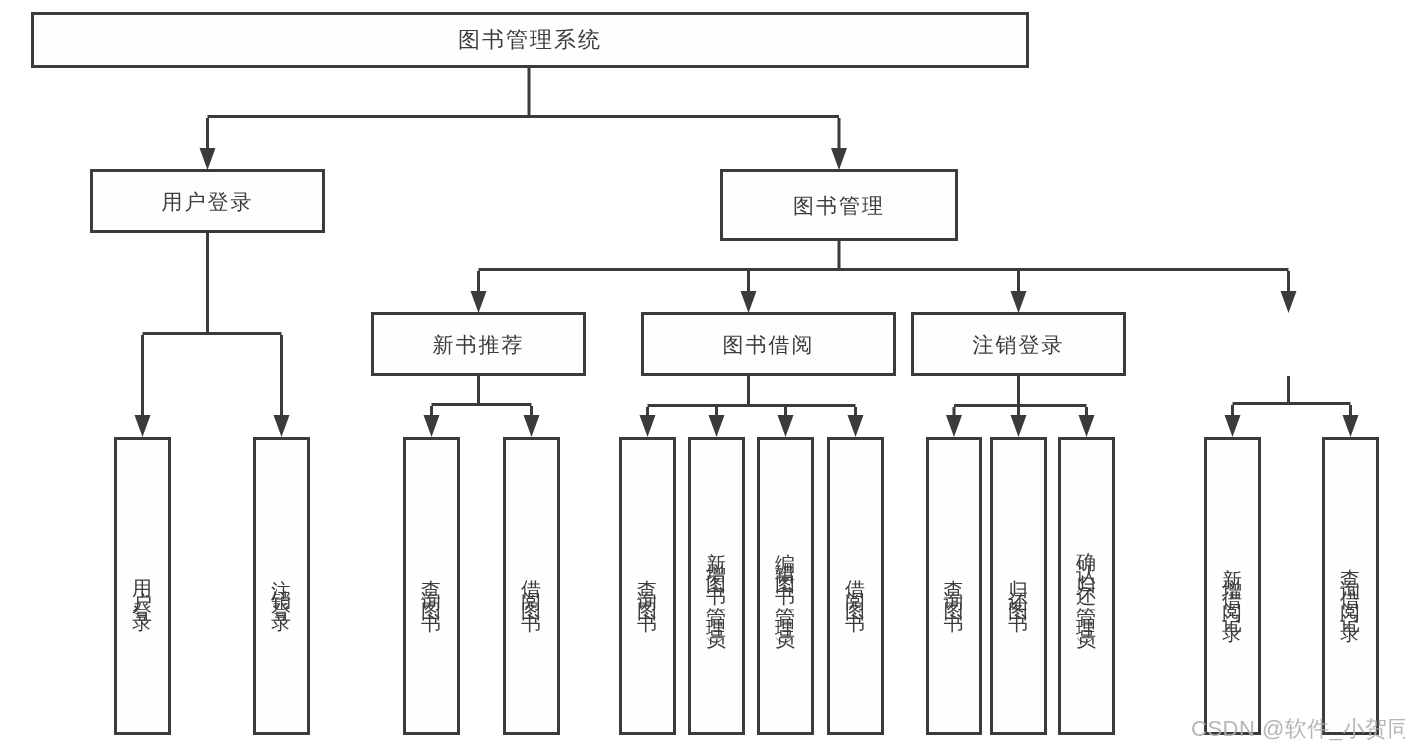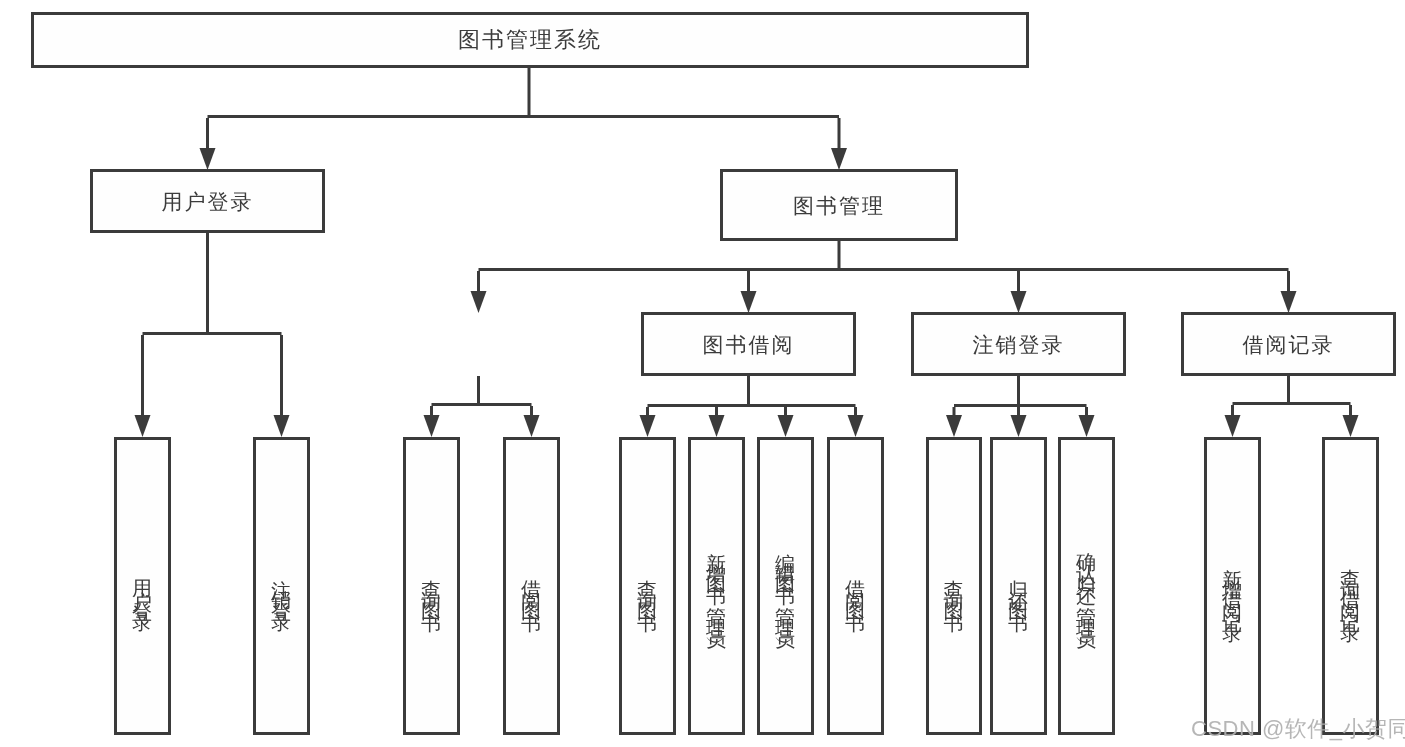--- a/index.html
+++ b/index.html
@@ -81,23 +81,23 @@
       <polygon fill="#3b3b3b" stroke="none" points="1216.5,415 1232.5,415 1224.5,437"></polygon>
       <polygon fill="#3b3b3b" stroke="none" points="1334.5,415 1350.5,415 1342.5,437"></polygon>
     </g>
   </svg>
 
   <div class="node h root" style="left:23px;top:12px;width:998px;height:56px">图书管理系统</div>
 
   <div class="node h" style="left:82px;top:169px;width:235px;height:64px">用户登录</div>
   <div class="node h" style="left:712px;top:169px;width:238px;height:72px">图书管理</div>
 
-  <div class="node h" style="left:633px;top:312px;width:215px;height:64px">图书借阅</div>
+  <div class="node h" style="left:363px;top:312px;width:215px;height:64px">新书推荐</div>
+  <div class="node h" style="left:633px;top:312px;width:255px;height:64px">图书借阅</div>
   <div class="node h" style="left:903px;top:312px;width:215px;height:64px">注销登录</div>
-  <div class="node h" style="left:1173px;top:312px;width:215px;height:64px">借阅记录</div>
 
   <div class="node v" style="left:106px;top:437px;width:57px;height:298px">用户登录</div>
   <div class="node v" style="left:245px;top:437px;width:57px;height:298px">注销登录</div>
 
   <div class="node v" style="left:395px;top:437px;width:57px;height:298px">查询图书</div>
   <div class="node v" style="left:495px;top:437px;width:57px;height:298px">借阅图书</div>
 
   <div class="node v" style="left:611px;top:437px;width:57px;height:298px">查询图书</div>
   <div class="node v" style="left:680px;top:437px;width:57px;height:298px">新增图书（管理员）</div>
   <div class="node v" style="left:749px;top:437px;width:57px;height:298px">编辑图书（管理员）</div>

